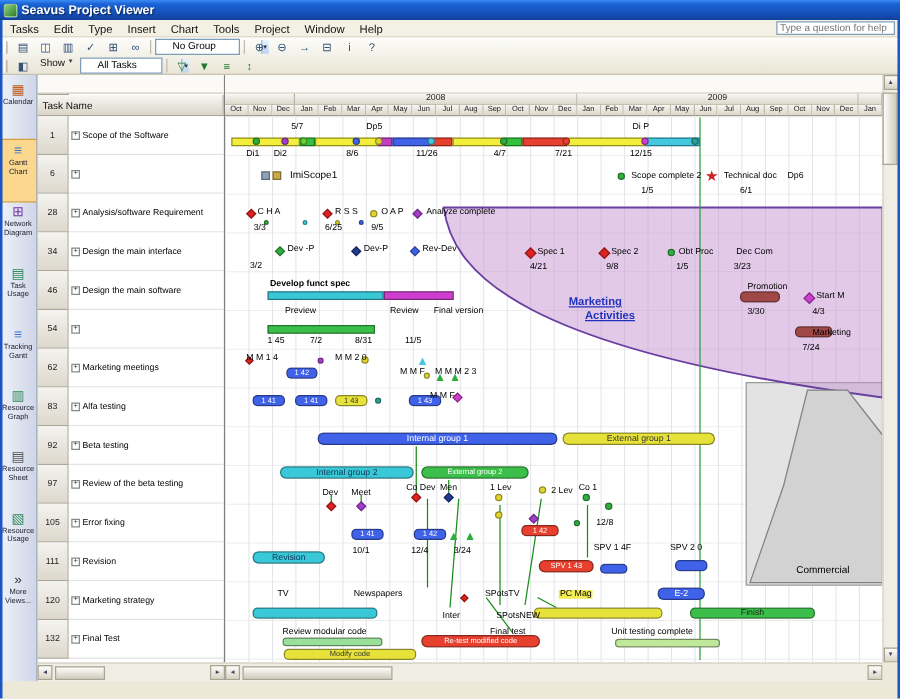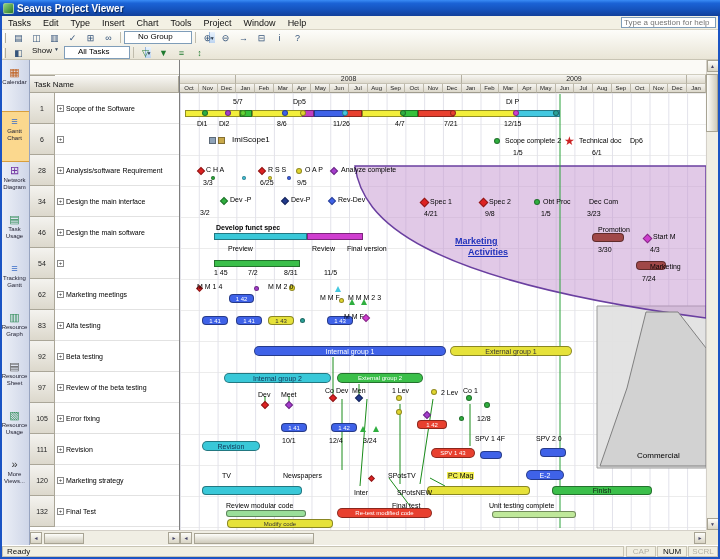--- a/index.html
+++ b/index.html
@@ -582,24 +582,16 @@
     <div id="hthumb-t"></div>
     <div class="sbtn">►</div>
   </div>
   <div id="hscroll-g" class="hscroll">
     <div class="sbtn">◄</div>
     <div id="hthumb-g"></div>
     <div class="sbtn">►</div>
   </div>
   <div id="corner"></div>
 
-  <div id="statusbar">
-    <div id="sb-ready">Ready</div>
-    <div id="sb-keys">
-        <div class="sb-key off">CAP</div>
-        <div class="sb-key">NUM</div>
-        <div class="sb-key off">SCRL</div>
-      </div>
-  </div>
 
   <div id="edge-l" class="edge"></div>
   <div id="edge-r" class="edge"></div>
 </div>
 
 </body></html>

